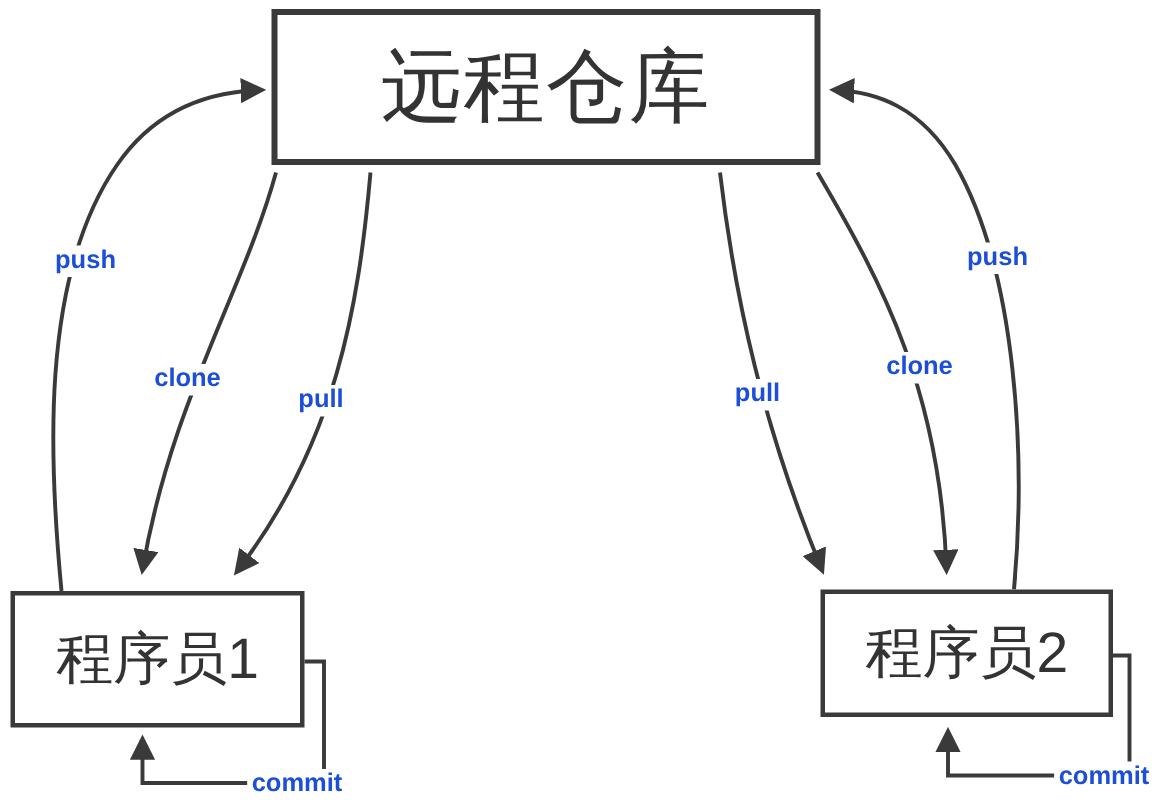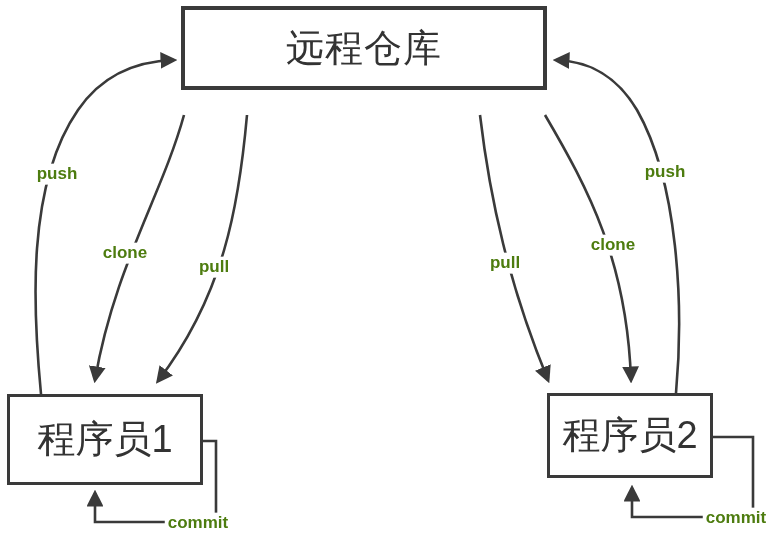--- a/index.html
+++ b/index.html
@@ -27,41 +27,41 @@
     background: #ffffff;
     border: 4px solid #3a3a3a;
     display: flex;
     align-items: center;
     justify-content: center;
     color: #333333;
     text-align: center;
   }
   .node.remote {
     left: 181px; top: 6px;
-    width: 366px; height: 84px;
-    font-size: 38px;
+    width: 366px; height: 104px;
+    font-size: 54px;
     letter-spacing: 1px;
   }
   .node.dev1 {
     left: 7px; top: 394px;
     width: 196px; height: 91px;
     border-width: 3px;
     font-size: 38px;
   }
   .node.dev2 {
     left: 547px; top: 393px;
-    width: 166px; height: 85px;
+    width: 195px; height: 85px;
     border-width: 3px;
     font-size: 38px;
   }
   .edge-label {
     position: absolute;
     transform: translate(-50%, -50%);
     background: #ffffff;
-    color: #4d7c0f;
+    color: #1d4ed8;
     font-size: 17px;
     font-weight: 700;
     padding: 1px 3px;
     white-space: nowrap;
     line-height: 1.1;
   }
 </style>
 </head>
 <body>
 

